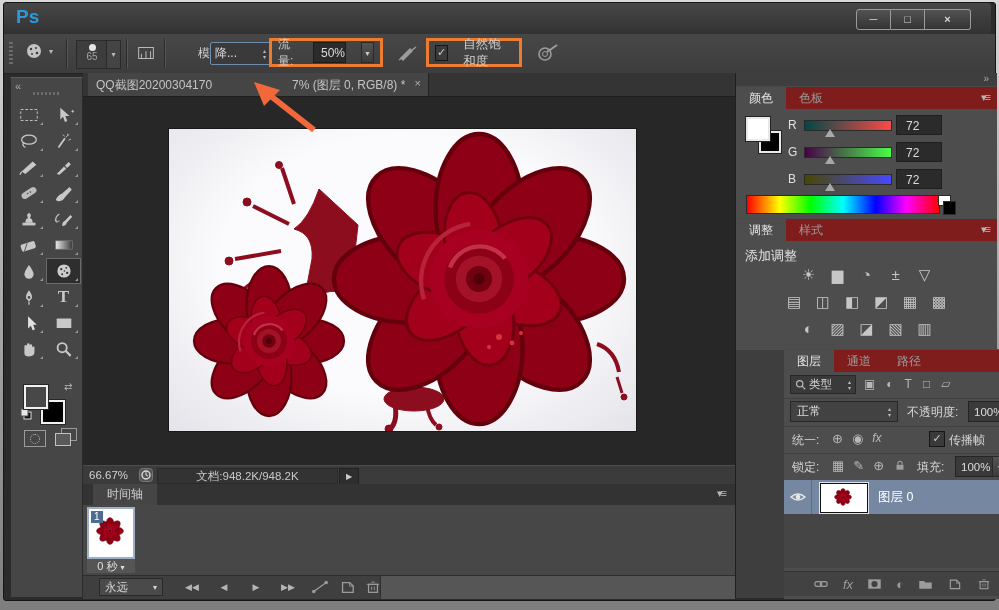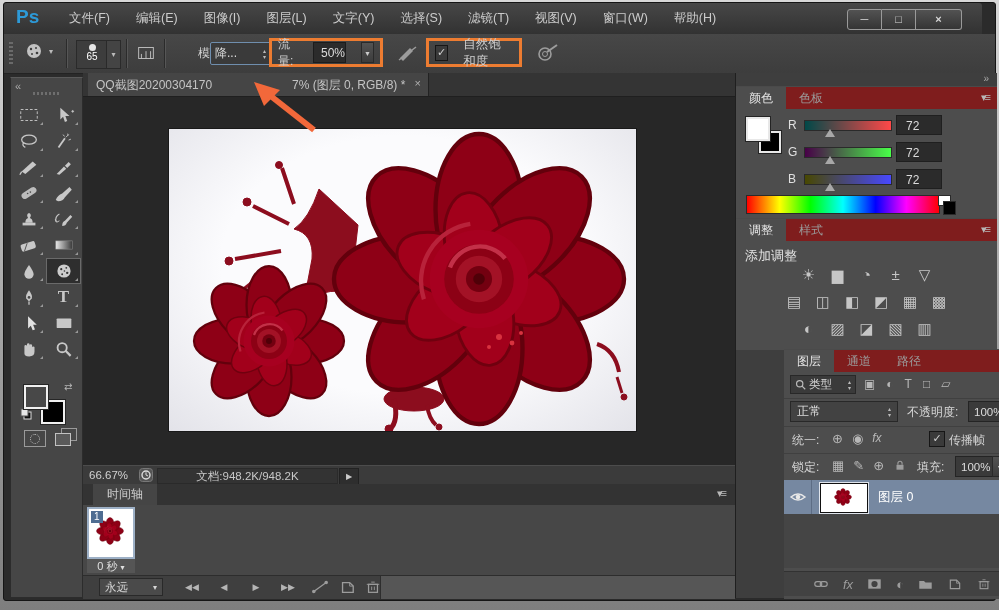--- a/index.html
+++ b/index.html
@@ -6,40 +6,40 @@
   .stage{position:relative;width:999px;height:610px;overflow:hidden;
     font-family:"Liberation Sans","DejaVu Sans",sans-serif;
     background:linear-gradient(180deg,#d8d8d8,#9e9e9e 60%,#7e7e7e);}
   .app{position:absolute;left:3px;top:2px;right:3px;bottom:9px;background:#2b2b2b;
     border:1px solid #151515;border-radius:3px;}
   .abs{position:absolute;}
   .txt{color:#cfcfcf;font-size:12px;}
   svg{display:block;}
 
   
-  #titlebar{position:absolute;left:4px;top:3px;right:17px;height:31px;
+  #titlebar{position:absolute;left:4px;top:3px;right:8px;height:31px;
     background:linear-gradient(180deg,#474747,#323232);border-bottom:1px solid #1f1f1f;border-radius:3px 3px 0 0;}
   #pslogo{position:absolute;left:12px;top:3px;font-size:19px;font-weight:bold;color:#2d9ad8;}
   #menus{position:absolute;left:52px;top:0;display:flex;}
   #menus .mi{padding:0 13px;line-height:31px;font-size:12.5px;color:#cccccc;white-space:nowrap;}
   #winctrl{position:absolute;right:20px;top:6px;display:flex;}
   .wbtn{width:33px;height:19px;border:1px solid #9a9a9a;border-left-width:0;
     background:linear-gradient(#525252,#353535);color:#d8d8d8;font-size:11px;line-height:18px;text-align:center;}
   .wbtn:first-child{border-left-width:1px;border-radius:3px 0 0 3px;}
   .wbtn.close{width:45px;border-radius:0 3px 3px 0;font-weight:bold;}
 
   
   #optionsbar{position:absolute;left:4px;top:34px;right:4px;height:39px;
     background:linear-gradient(180deg,#474747,#3d3d3d);border-bottom:1px solid #232323;}
   .grip{position:absolute;left:5px;top:8px;width:4px;height:24px;
     background:repeating-linear-gradient(180deg,#6a6a6a 0 2px,transparent 2px 4px);}
   .obsep{position:absolute;top:5px;width:1px;height:29px;background:#2b2b2b;border-right:1px solid #565656;}
   .chip{position:absolute;display:flex;align-items:center;gap:3px;color:#bbb;}
   #brushPrev{position:absolute;left:72px;top:6px;width:30px;height:27px;background:#3d3d3d;
-    border:1px solid #2a2a2a;text-align:center;color:#ffffff;}
+    border:1px solid #2a2a2a;text-align:center;color:#a3a3a3;}
   #brushPrev .dot{width:7px;height:7px;border-radius:50%;background:#e6e6e6;margin:3px auto 1px;}
   #brushPrev .sz{font-size:10px;line-height:10px;}
   #brushDD{position:absolute;left:102px;top:6px;width:13px;height:27px;background:#444;border:1px solid #2a2a2a;
     color:#bbb;font-size:8px;text-align:center;line-height:27px;}
   #modeSelect{position:absolute;left:206px;top:8px;width:61px;height:23px;background:#3a3a3a;
     border:1px solid #6f8eae;border-radius:2px;display:flex;align-items:center;color:#ddd;font-size:12px;padding:0 4px;box-sizing:border-box;}
   .uds{margin-left:auto;display:flex;flex-direction:column;font-size:6px;color:#bbb;line-height:6px;}
   .orangebox{position:absolute;top:4px;height:29px;border:3px solid #ed7c31;display:flex;align-items:center;
     gap:15px;padding:0 6px;box-sizing:border-box;}
   .field{width:40px;height:21px;background:#2b2b2b;border:1px solid #1c1c1c;color:#ddd;font-size:12px;
@@ -176,32 +176,20 @@
   #annArrow{position:absolute;left:246px;top:78px;z-index:60;}
 </style>
 </head>
 <body>
 
 <div class="stage">
   <div class="app"></div>
 
   <div id="titlebar">
     <span id="pslogo">Ps</span>
-    <div id="menus">
-      <span class="mi">文件(F)</span>
-      <span class="mi">编辑(E)</span>
-      <span class="mi">图像(I)</span>
-      <span class="mi">图层(L)</span>
-      <span class="mi">文字(Y)</span>
-      <span class="mi">选择(S)</span>
-      <span class="mi">滤镜(T)</span>
-      <span class="mi">视图(V)</span>
-      <span class="mi">窗口(W)</span>
-      <span class="mi">帮助(H)</span>
-    </div>
     <div id="winctrl">
       <div class="wbtn">─</div>
       <div class="wbtn">□</div>
       <div class="wbtn close">×</div>
     </div>
   </div>
 
   <div id="optionsbar">
     <div class="grip"></div>
     <div class="chip" style="left:18px;top:7px;">

